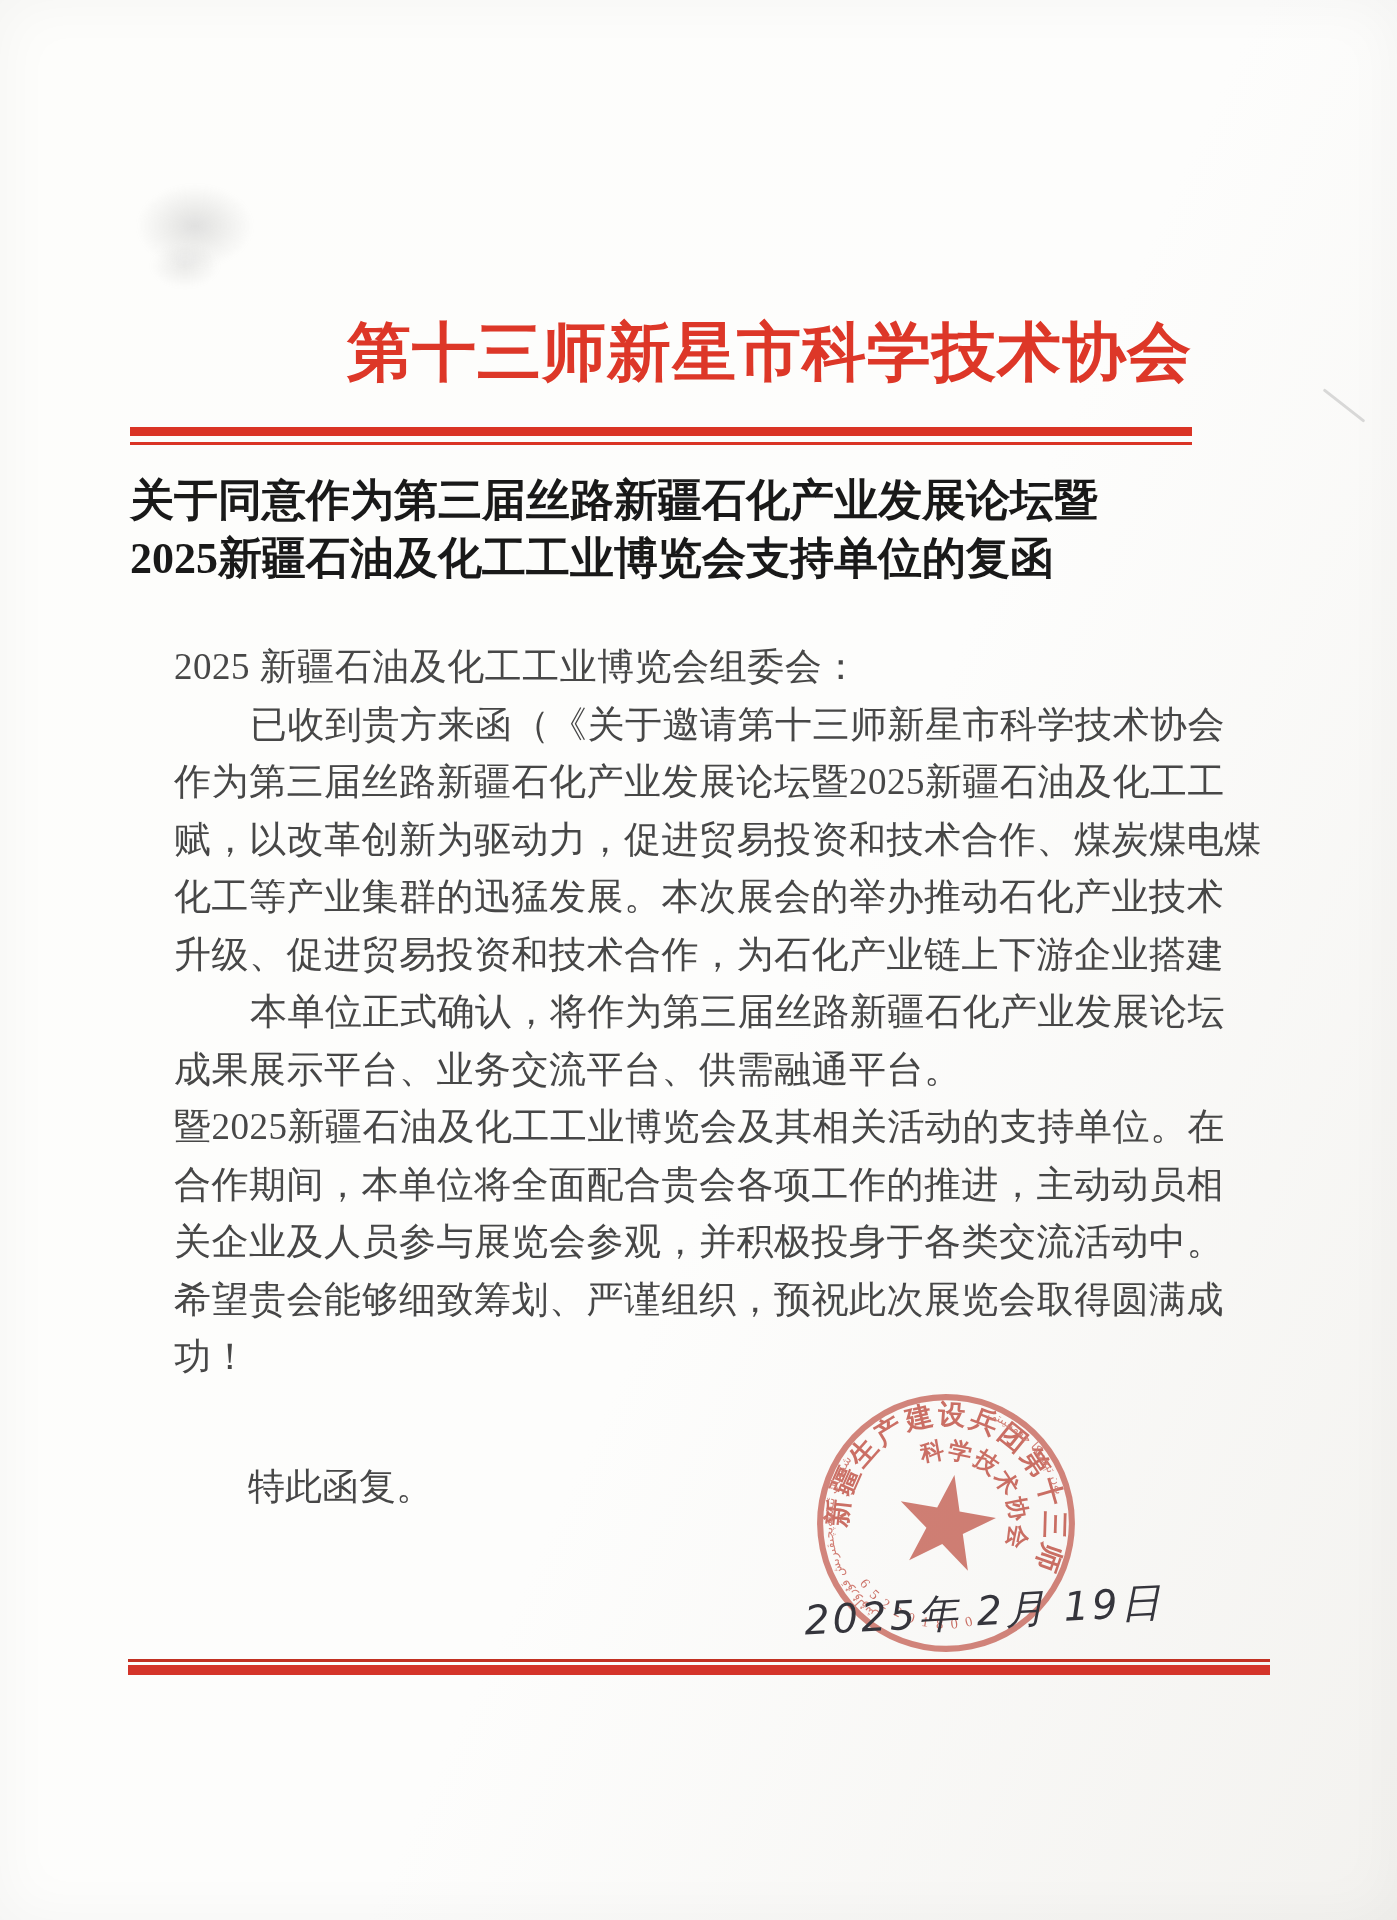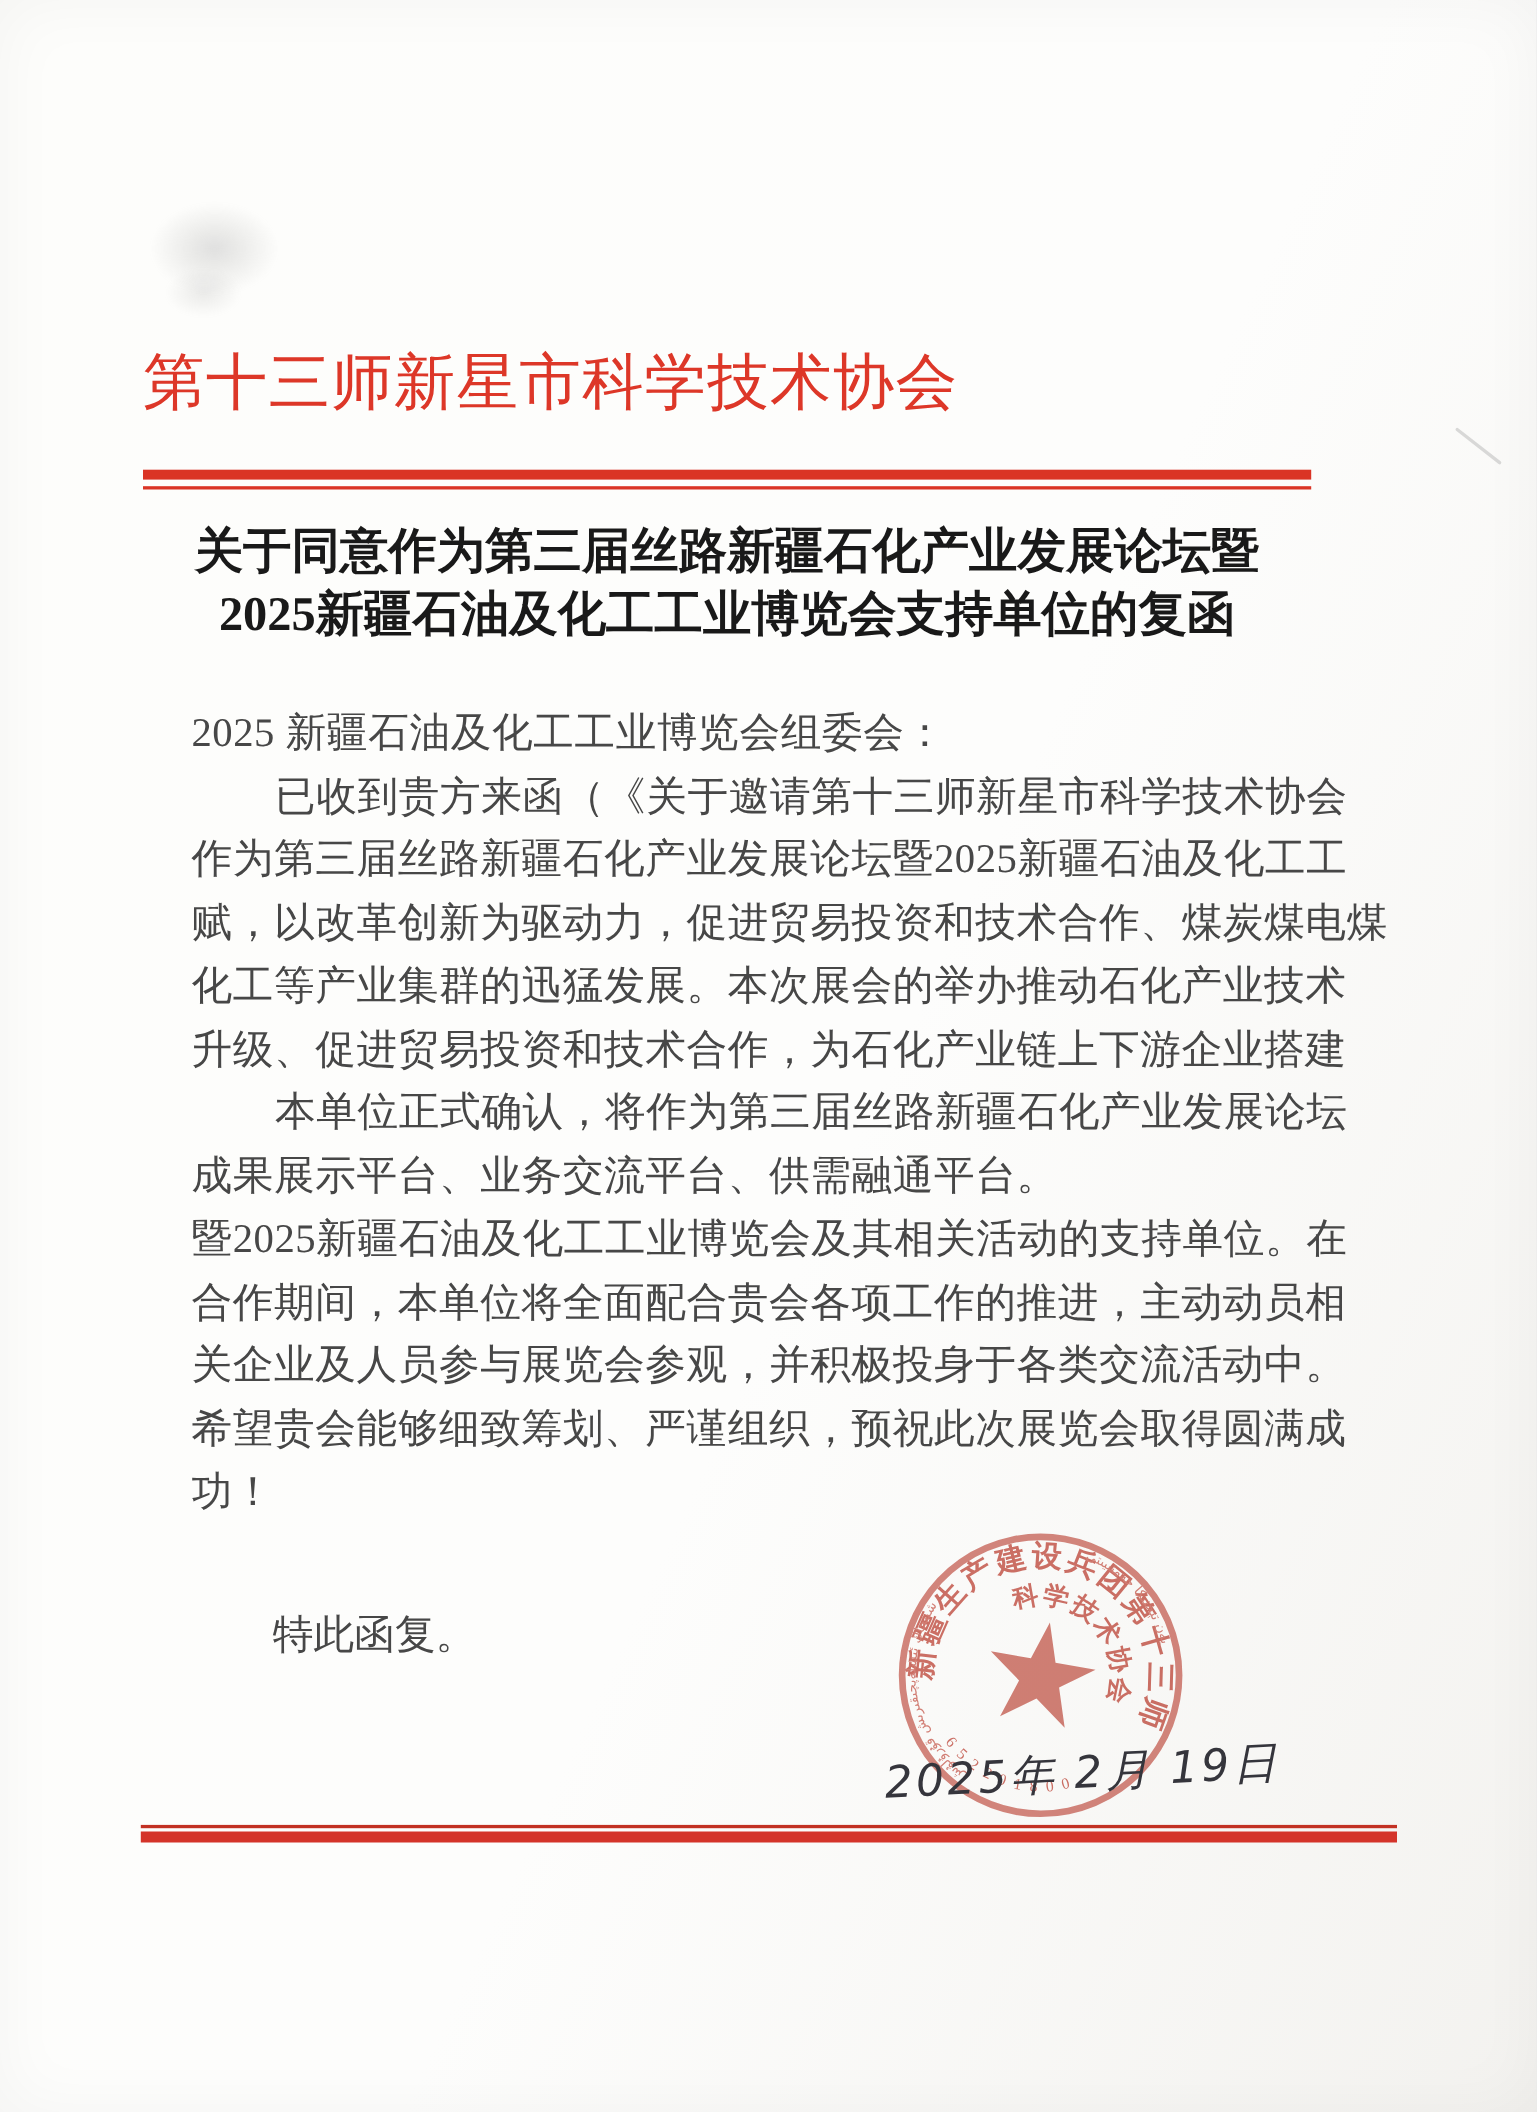--- a/index.html
+++ b/index.html
@@ -13,29 +13,29 @@
     background:radial-gradient(ellipse at center,rgba(150,150,150,.28),rgba(150,150,150,0) 70%);
     filter:blur(2px);}
   .smudge2{position:absolute;left:150px;top:244px;width:70px;height:44px;
     background:radial-gradient(ellipse at center,rgba(150,150,150,.18),rgba(150,150,150,0) 70%);
     filter:blur(2px);}
   .scratch{position:absolute;left:1318px;top:404px;width:52px;height:3px;background:#bcbcbc;
     transform:rotate(38deg);border-radius:2px;opacity:.55;}
 
   .org-header{
     position:absolute;left:130px;top:316px;width:1062px;
-    text-align:left;font-size:56px;font-weight:400;line-height:1.15;
+    text-align:right;font-size:64px;font-weight:700;line-height:1.15;
     color:#dd3728;letter-spacing:1px;white-space:nowrap;
   }
   .rule-top-thick{position:absolute;left:130px;top:427px;width:1062px;height:9px;background:#da3425;}
   .rule-top-thin {position:absolute;left:130px;top:442px;width:1062px;height:3px;background:#da3425;}
 
   .doc-title{
     position:absolute;left:130px;top:472px;width:1062px;
-    text-align:center;font-weight:700;font-size:44px;line-height:58px;color:#191919;
+    font-weight:700;font-size:44px;line-height:58px;color:#191919;
   }
 
   .body-text{position:absolute;left:174px;top:638px;width:1062px;}
   .line{height:57.5px;line-height:57.5px;font-size:37px;color:#474747;
     letter-spacing:.5px;white-space:nowrap;font-family:Liberation Serif, serif;}
   .ind{padding-left:76px;}
 
   .closing{position:absolute;left:248px;top:1462px;font-size:37px;line-height:50px;color:#474747;}
 
   .seal{position:absolute;left:813px;top:1388px;width:266px;height:270px;mix-blend-mode:multiply;opacity:.84;}

